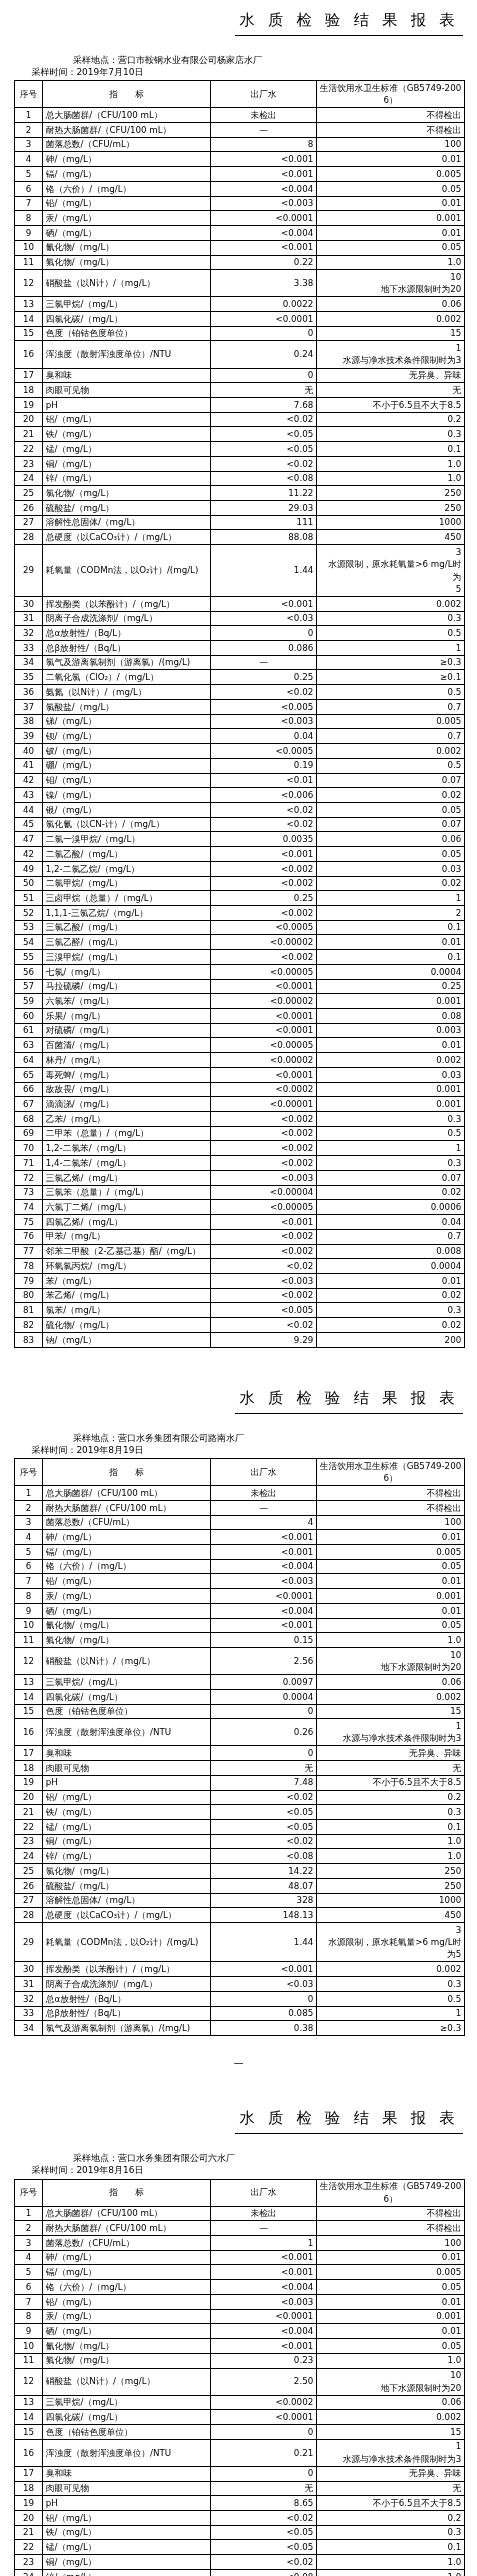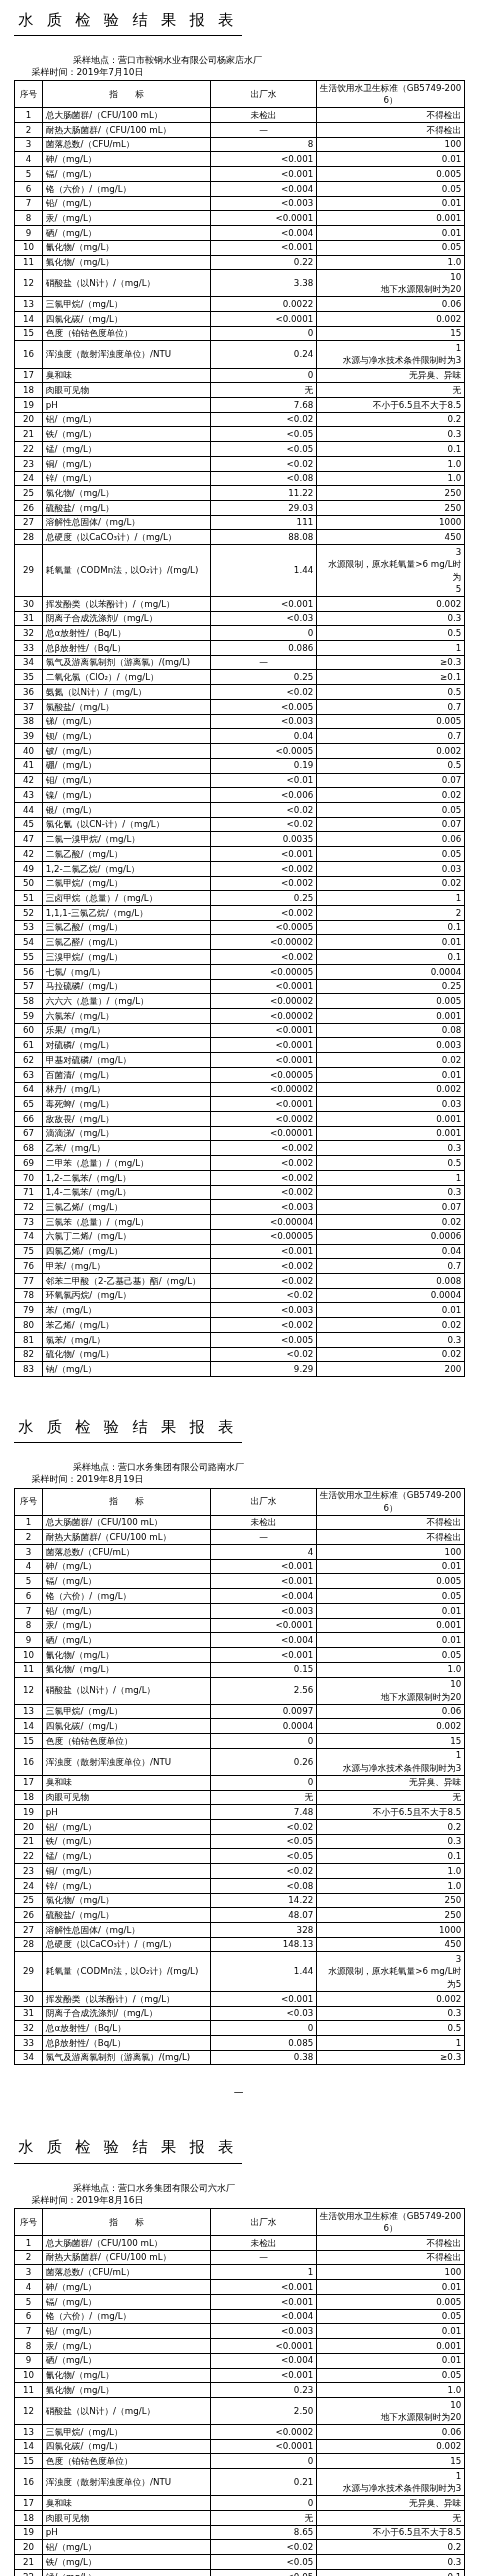--- a/index.html
+++ b/index.html
@@ -5,21 +5,21 @@
   * { box-sizing: border-box; }
   html, body { margin: 0; padding: 0; }
   body {
     width: 477px; min-height: 2576px;
     background: #ffffff; color: #000000;
     font-family: "DejaVu Sans", "Liberation Sans", sans-serif;
   }
   .page { padding: 9.7px 14px 28px 14px; }
   .report { margin: 0; }
   .report + .report { margin-top: 40px; }
-  .title { text-align: left; font-size: 15.3px; font-weight: 400; margin: 0 0 18px 0; }
+  .title { text-align: right; font-size: 15.3px; font-weight: 400; margin: 0 0 18px 0; }
   .title .t-inner { display: inline-block; letter-spacing: 4.2px; border-bottom: 0.7px solid #000; padding: 0 4.2px 4.2px 4.2px; }
   .meta { font-size: 9px; line-height: 1.35; margin-bottom: 2.1px; }
   .meta-line-loc { padding-left: 59px; }
   .meta-line-time { padding-left: 17.4px; }
   table.result-table {
     border-collapse: collapse; table-layout: fixed;
     width: 449px; border: 1.4px solid #000; margin-top: 0;
   }
   th, td {
     border: 0.7px solid #000; padding: 0.7px 2.8px;
@@ -394,48 +394,36 @@
             <td class="c2">&lt;0.00005</td>
             <td class="c3">0.0004</td>
           </tr>
           <tr>
             <td class="c0">57</td>
             <td class="c1">马拉硫磷/（mg/L）</td>
             <td class="c2">&lt;0.0001</td>
             <td class="c3">0.25</td>
           </tr>
           <tr>
-            <td class="c0">58</td>
-            <td class="c1">六六六（总量）/（mg/L）</td>
-            <td class="c2">&lt;0.00002</td>
-            <td class="c3">0.005</td>
-          </tr>
-          <tr>
             <td class="c0">59</td>
             <td class="c1">六氯苯/（mg/L）</td>
             <td class="c2">&lt;0.00002</td>
             <td class="c3">0.001</td>
           </tr>
           <tr>
             <td class="c0">60</td>
             <td class="c1">乐果/（mg/L）</td>
             <td class="c2">&lt;0.0001</td>
             <td class="c3">0.08</td>
           </tr>
           <tr>
             <td class="c0">61</td>
             <td class="c1">对硫磷/（mg/L）</td>
             <td class="c2">&lt;0.0001</td>
             <td class="c3">0.003</td>
-          </tr>
-          <tr>
-            <td class="c0">62</td>
-            <td class="c1">甲基对硫磷/（mg/L）</td>
-            <td class="c2">&lt;0.0001</td>
-            <td class="c3">0.02</td>
           </tr>
           <tr>
             <td class="c0">63</td>
             <td class="c1">百菌清/（mg/L）</td>
             <td class="c2">&lt;0.00005</td>
             <td class="c3">0.01</td>
           </tr>
           <tr>
             <td class="c0">64</td>
             <td class="c1">林丹/（mg/L）</td>

